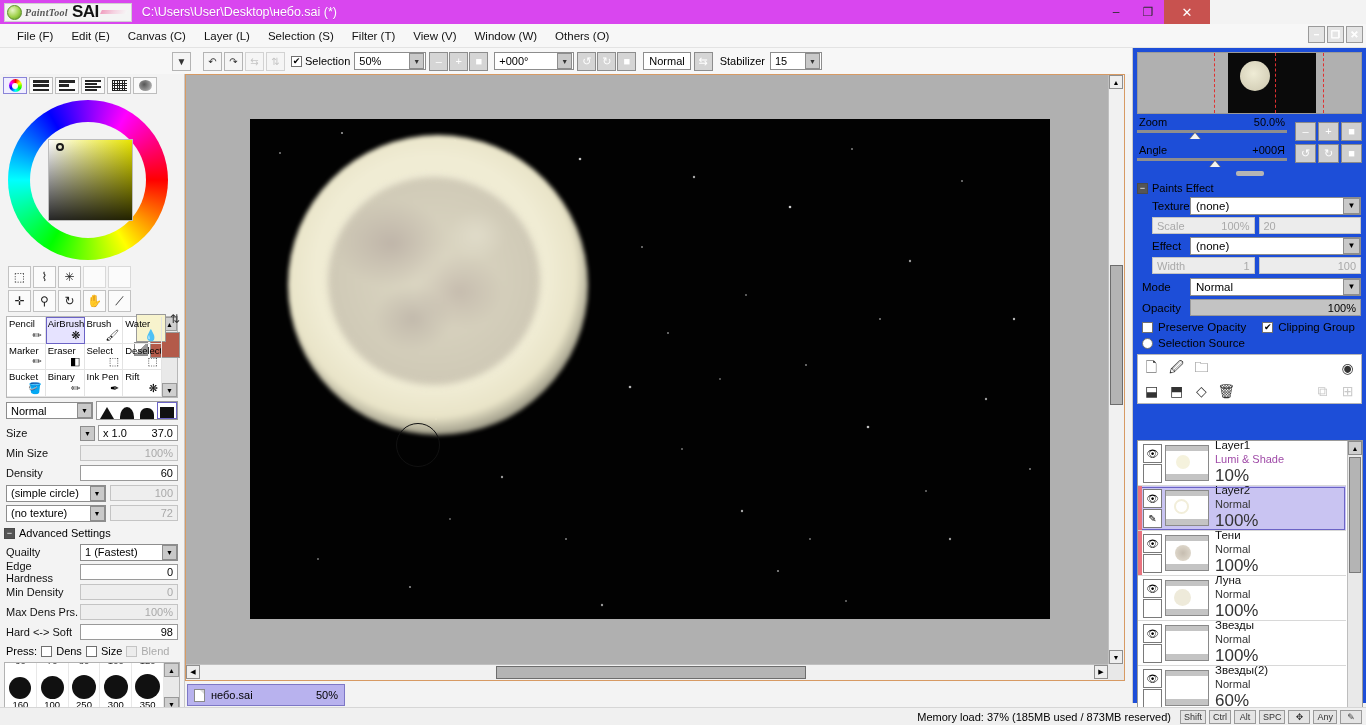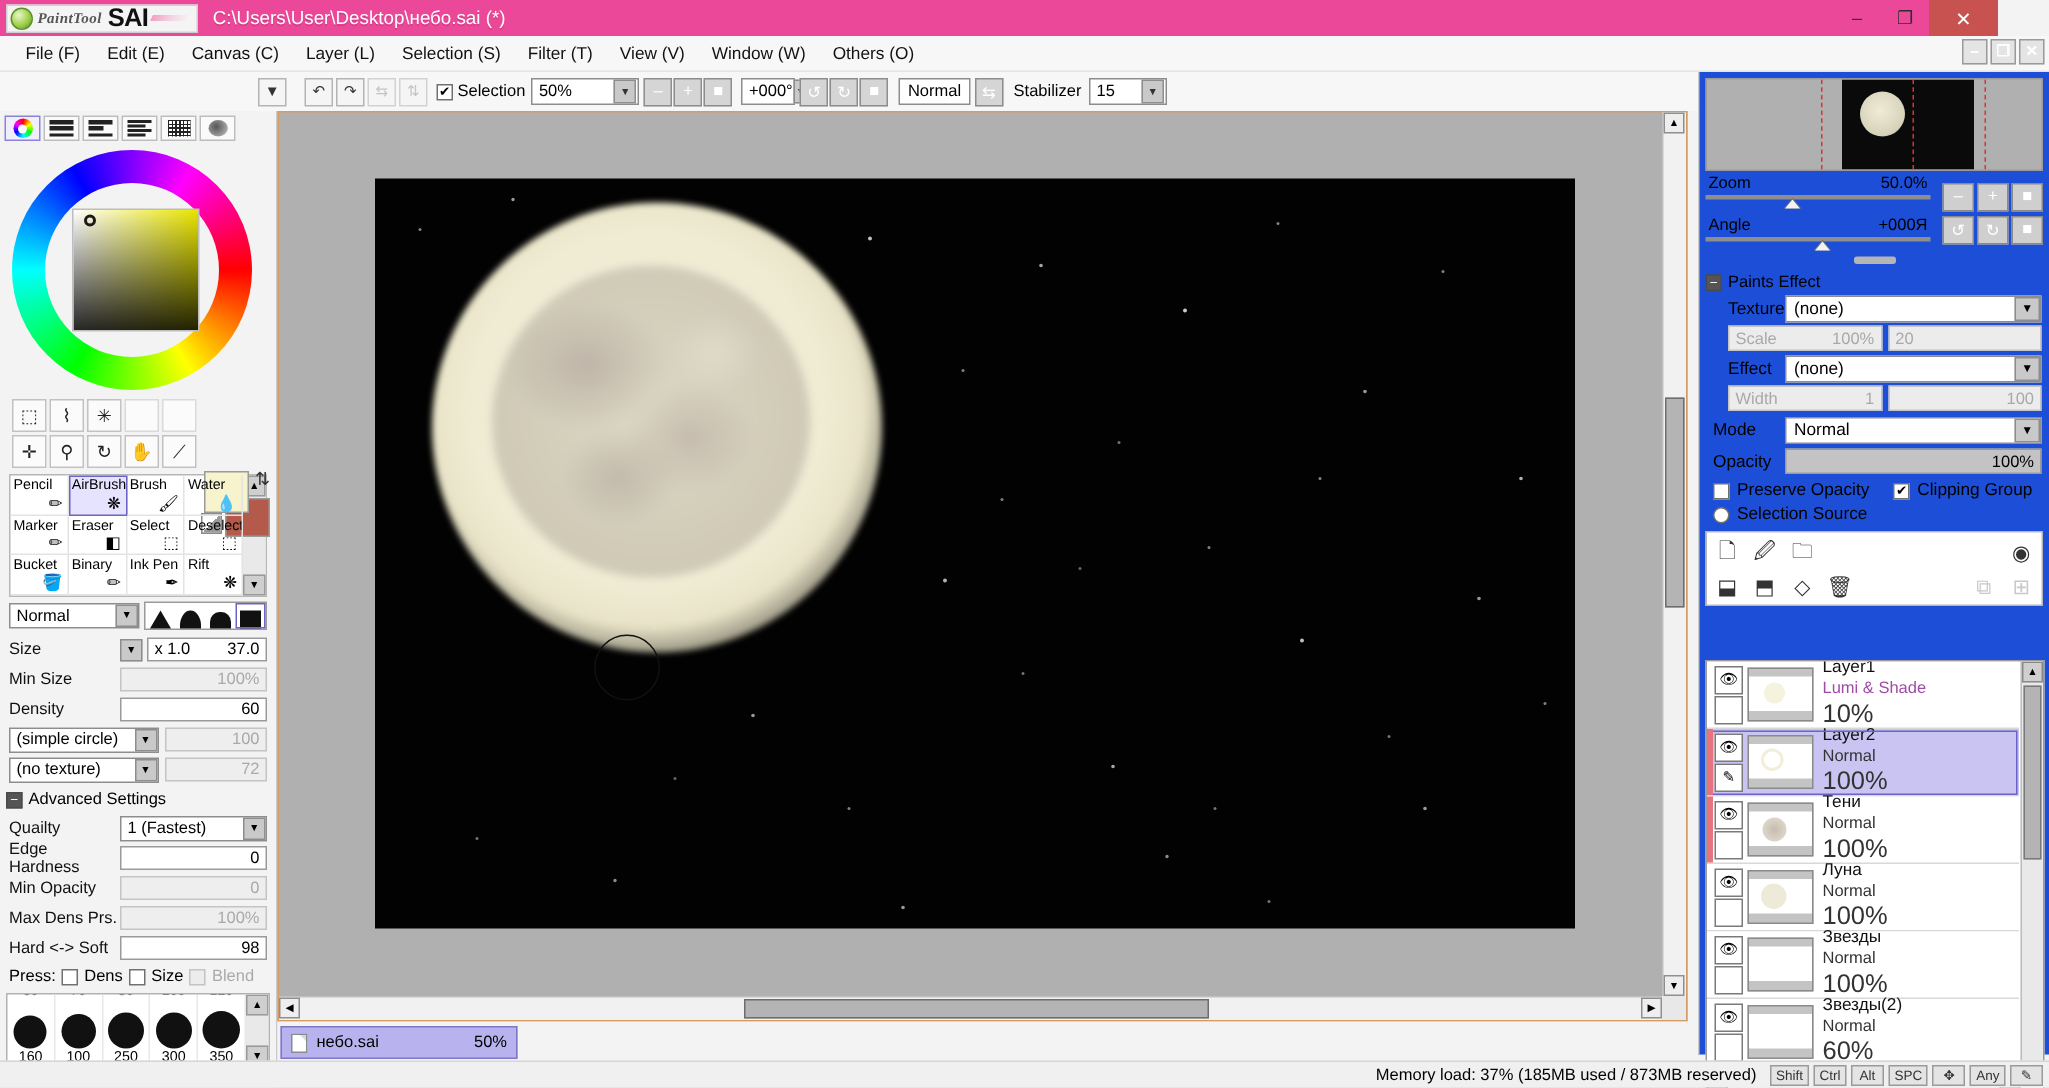--- a/index.html
+++ b/index.html
@@ -9,22 +9,22 @@
     overflow: hidden;
     font-family: "Liberation Sans", sans-serif;
     font-size: 11px;
     color: #000;
     background: #f0f0f0;
   }
   .app { position: relative; width: 1366px; height: 725px; background: #f3f3f3; }
 
   
   .titlebar {
-    position: absolute; left: 0; top: 0; width: 1332px; height: 24px;
-    background: #ec4899;
+    position: absolute; left: 0; top: 0; width: 1210px; height: 24px;
+    background: #d946ef;
     display: flex; align-items: center;
   }
   .logo-wrap { display: flex; align-items: center; padding-left: 4px; }
   .sai-logo {
     height: 19px; display: flex; align-items: center;
     background: #f4f4f4; padding: 0 4px 0 2px;
     border: 1px solid #cfcfcf;
   }
   .logo-ball {
     width: 15px; height: 15px; border-radius: 50%;
@@ -524,21 +524,21 @@
     </label>
     <div class="combo" style="width:72px">
       <span>50%</span>
       <span class="arrow">▼</span>
     </div>
     <div style="width:3px"></div>
     <div class="btn-sq">–</div>
     <div class="btn-sq">+</div>
     <div class="btn-sq">■</div>
     <div style="width:5px"></div>
-    <div class="combo" style="width:36px">
+    <div class="combo" style="width:80px">
       <span>+000°</span>
       <span class="arrow">▼</span>
     </div>
     <div style="width:3px"></div>
     <div class="btn-sq">↺</div>
     <div class="btn-sq">↻</div>
     <div class="btn-sq">■</div>
     <div style="width:6px"></div>
     <div class="txt-btn">Normal</div>
     <div style="width:3px"></div>
@@ -720,21 +720,21 @@
           <span class="arrow">▼</span>
         </div>
       </div>
       <div class="prow">
         <span class="plabel">Edge Hardness</span>
         <div class="pfield">
           <span>0</span>
         </div>
       </div>
       <div class="prow">
-        <span class="plabel">Min Opacity</span>
+        <span class="plabel">Min Density</span>
         <div class="pfield disabled">
           <span>0</span>
         </div>
       </div>
       <div class="prow">
         <span class="plabel">Max Dens Prs.</span>
         <div class="pfield disabled">
           <span>100%</span>
         </div>
       </div>

